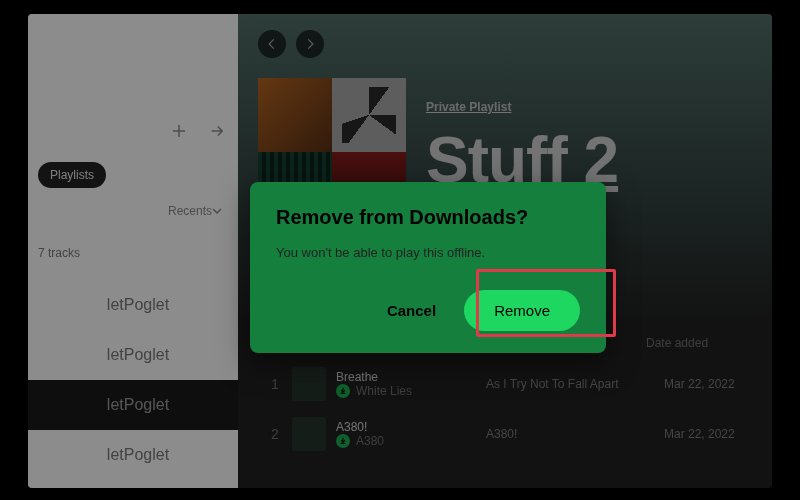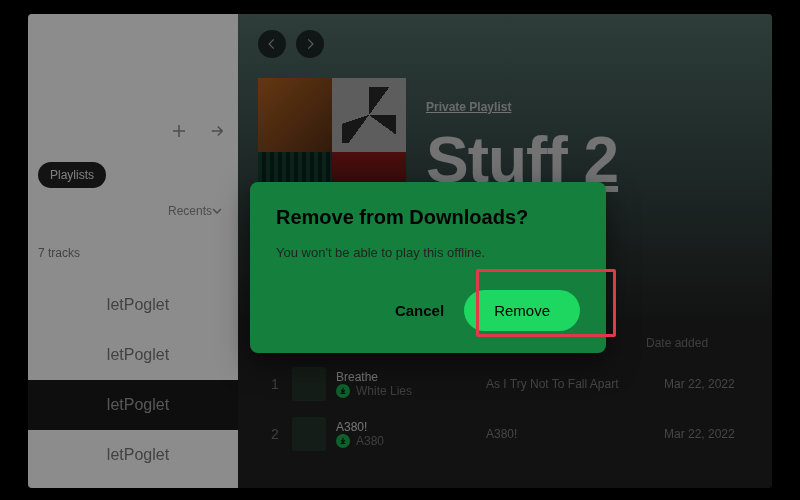--- a/index.html
+++ b/index.html
@@ -54,21 +54,21 @@
   .badge { width: 14px; height: 14px; border-radius: 50%; background: #1ed760; display: inline-flex; align-items: center; justify-content: center; }
   .badge svg { width: 8px; height: 8px; fill: #121212; }
   .tartist { color: #8a8a8a; font-size: 12px; }
   .talbum { color: #9a9a9a; font-size: 12px; }
   .tdate { color: #9a9a9a; font-size: 12px; margin-left: 18px; }
 
   
   .modal { position: absolute; left: 222px; top: 168px; width: 356px; background: #15803d; border-radius: 8px; padding: 24px 26px 22px; box-shadow: 0 10px 30px rgba(0,0,0,0.5); color: #000; }
   .m-title { font-size: 20px; font-weight: 700; }
   .m-body { font-size: 13px; color: #222; margin-top: 16px; }
-  .m-actions { margin-top: 30px; display: flex; justify-content: flex-end; align-items: center; gap: 20px; }
+  .m-actions { margin-top: 30px; display: flex; justify-content: flex-end; align-items: center; gap: 28px; }
   .m-cancel { background: none; border: none; font-size: 15px; font-weight: 700; color: #000; cursor: pointer; }
   .m-remove { background: #1ed760; border: none; font-size: 15px; font-weight: 400; color: #000; padding: 12px 30px; border-radius: 26px; cursor: pointer; }
   .hi-box { position: absolute; border: 3px solid #e03a4a; pointer-events: none; }
   .hi-remove { left: 448px; top: 255px; width: 140px; height: 68px; border-radius: 2px; }
 </style>
 </head>
 <body>
 
 <div class="frame">
 

